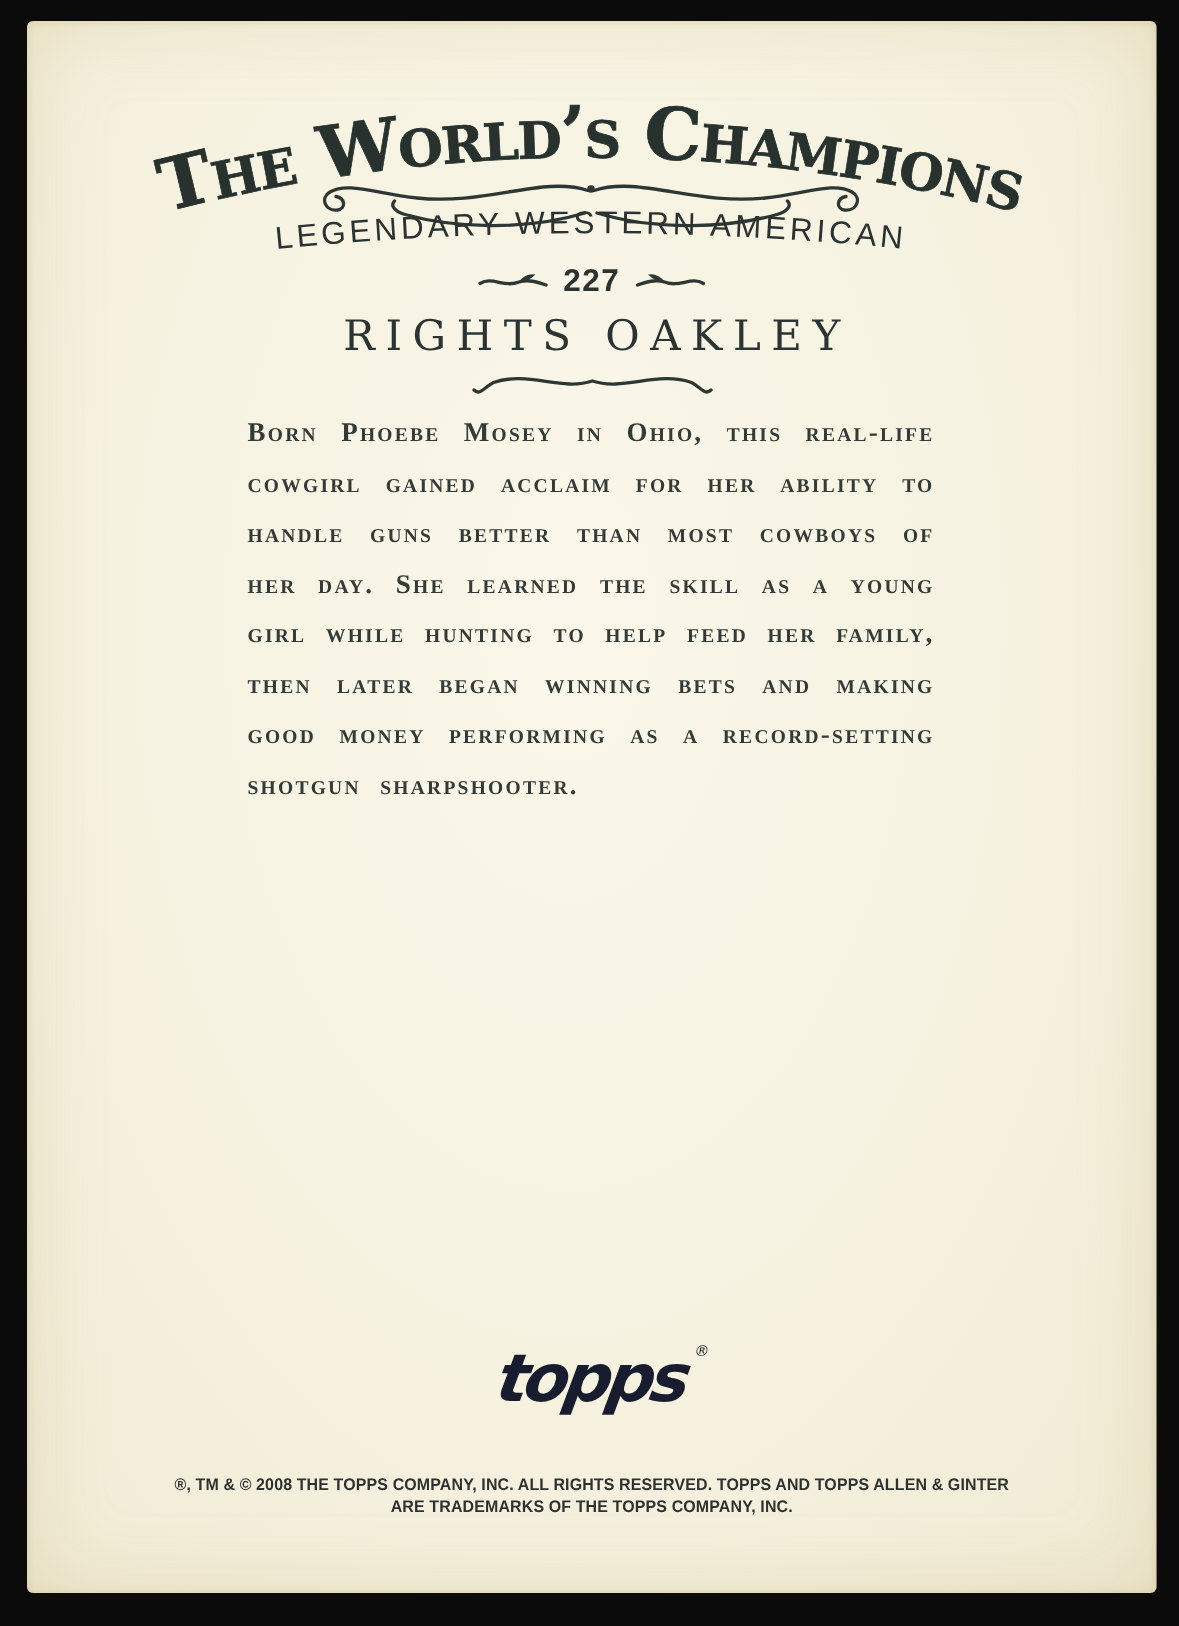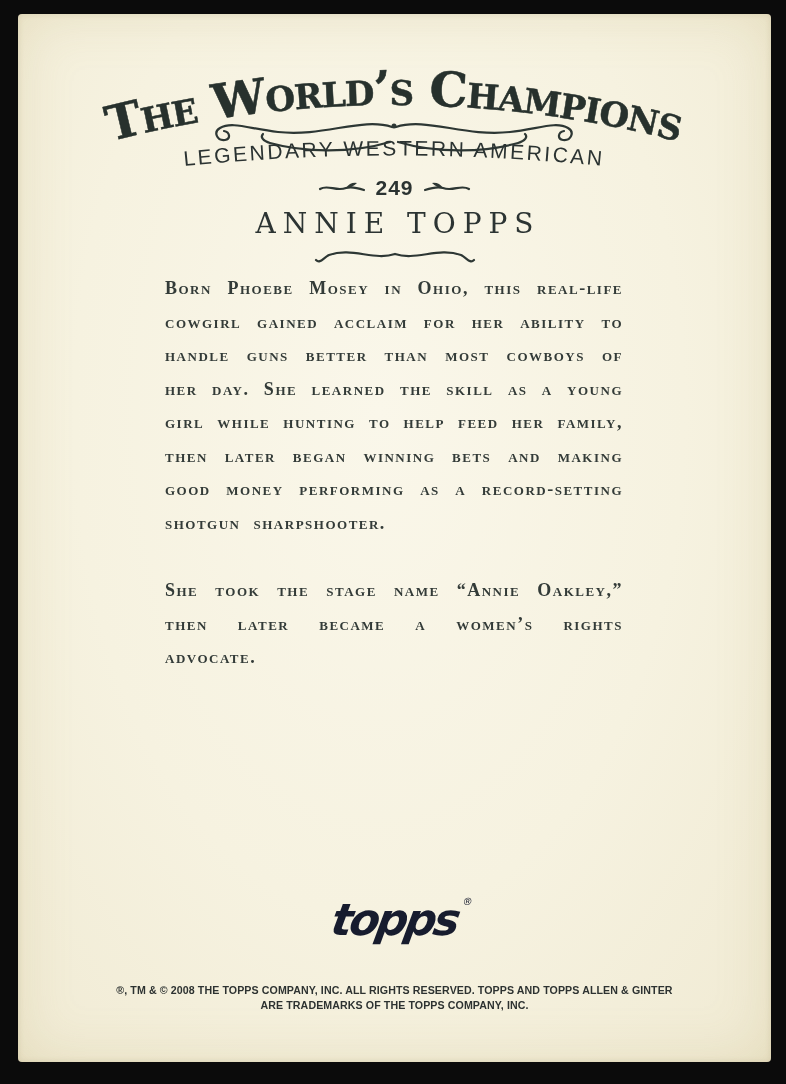--- a/index.html
+++ b/index.html
@@ -168,36 +168,35 @@
       <text class="subtitle-arc" text-anchor="middle">
         <textPath href="#arcSub" startOffset="50%">LEGENDARY WESTERN AMERICAN</textPath>
       </text>
     </svg>
 
     <div class="card-number-row">
       <svg class="num-flourish" width="48" height="14" viewBox="0 0 48 14">
         <path class="flourish" stroke-width="2" d="M2 8 C10 3 18 11 28 7 C34 5 40 7 46 9"></path>
         <path class="flourish-fill" d="M28 7 q4 -6 11 -5 q-5 5 -11 5 Z"></path>
       </svg>
-      <span class="card-number">249</span>
+      <span class="card-number">227</span>
       <svg class="num-flourish flip" width="48" height="14" viewBox="0 0 48 14">
         <path class="flourish" stroke-width="2" d="M2 8 C10 3 18 11 28 7 C34 5 40 7 46 9"></path>
         <path class="flourish-fill" d="M28 7 q4 -6 11 -5 q-5 5 -11 5 Z"></path>
       </svg>
     </div>
 
-    <h1 class="player-name">ANNIE TOPPS</h1>
+    <h1 class="player-name">RIGHTS OAKLEY</h1>
 
     <svg class="name-flourish" width="170" height="18" viewBox="0 0 170 18">
       <path class="flourish" stroke-width="2" d="M6 13 C10 17 13 11 19 8 C42 0 64 14 85 7 C106 14 128 0 151 8 C157 11 160 17 164 13"></path>
     </svg>
 
     <div class="bio">
       <p>Born Phoebe Mosey in Ohio, this real-life cowgirl gained acclaim for her ability to handle guns better than most cowboys of her day. She learned the skill as a young girl while hunting to help feed her family, then later began winning bets and making good money performing as a record-setting shotgun sharpshooter.</p>
-      <p>She took the stage name “Annie Oakley,” then later became a women’s rights advocate.</p>
     </div>
 
     <div class="logo">
       <span class="logo-inner">
         <span class="logo-text">topps</span>
         <span class="logo-reg">®</span>
       </span>
     </div>
 
     <div class="footer">

